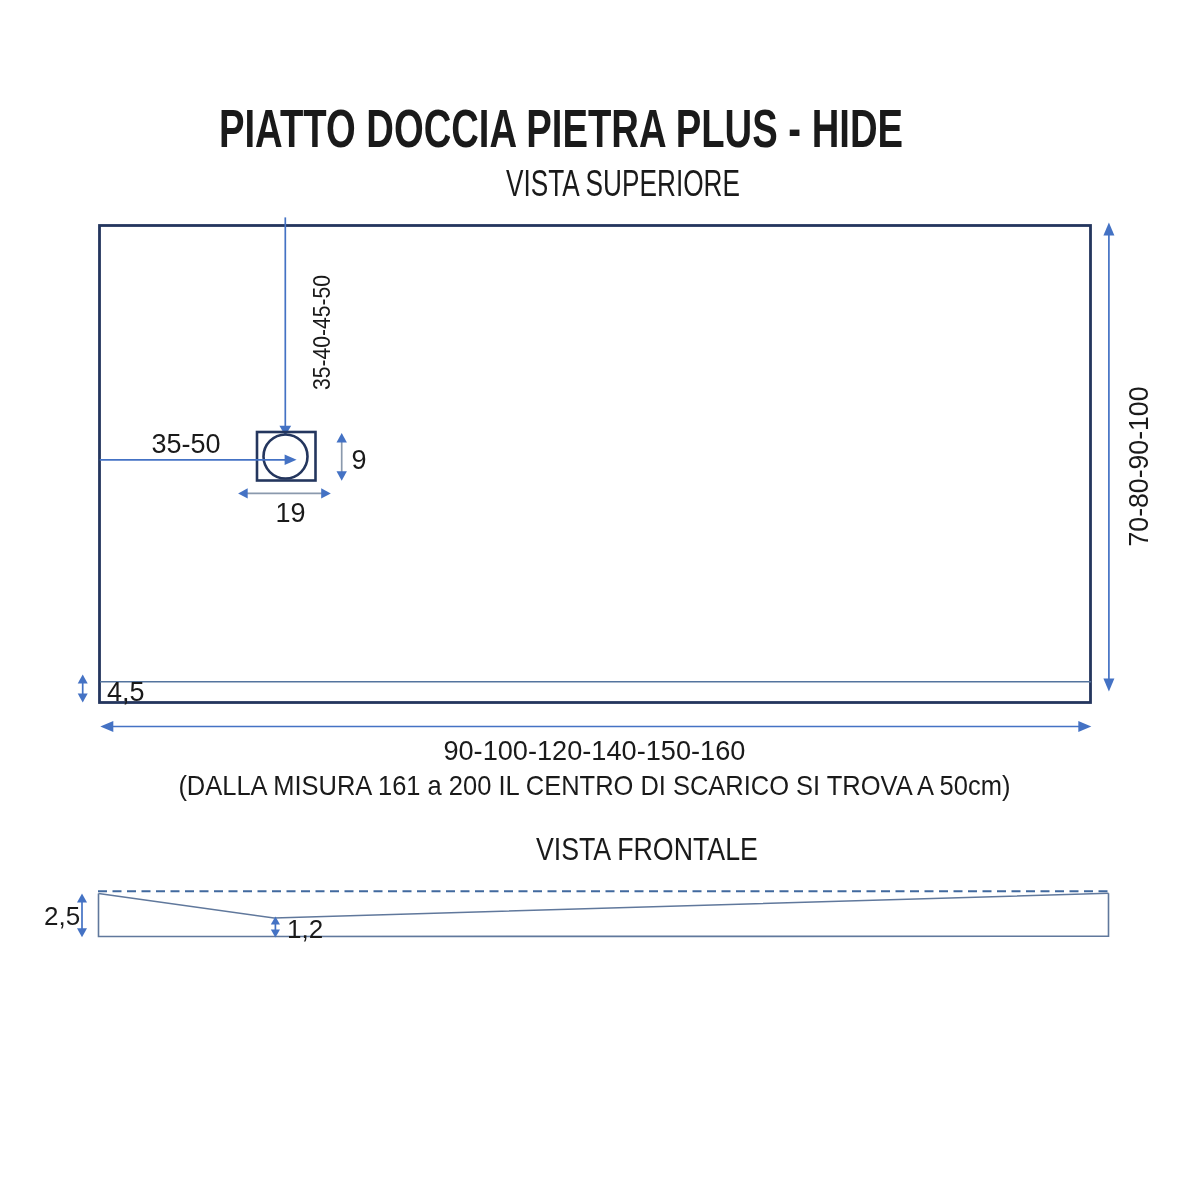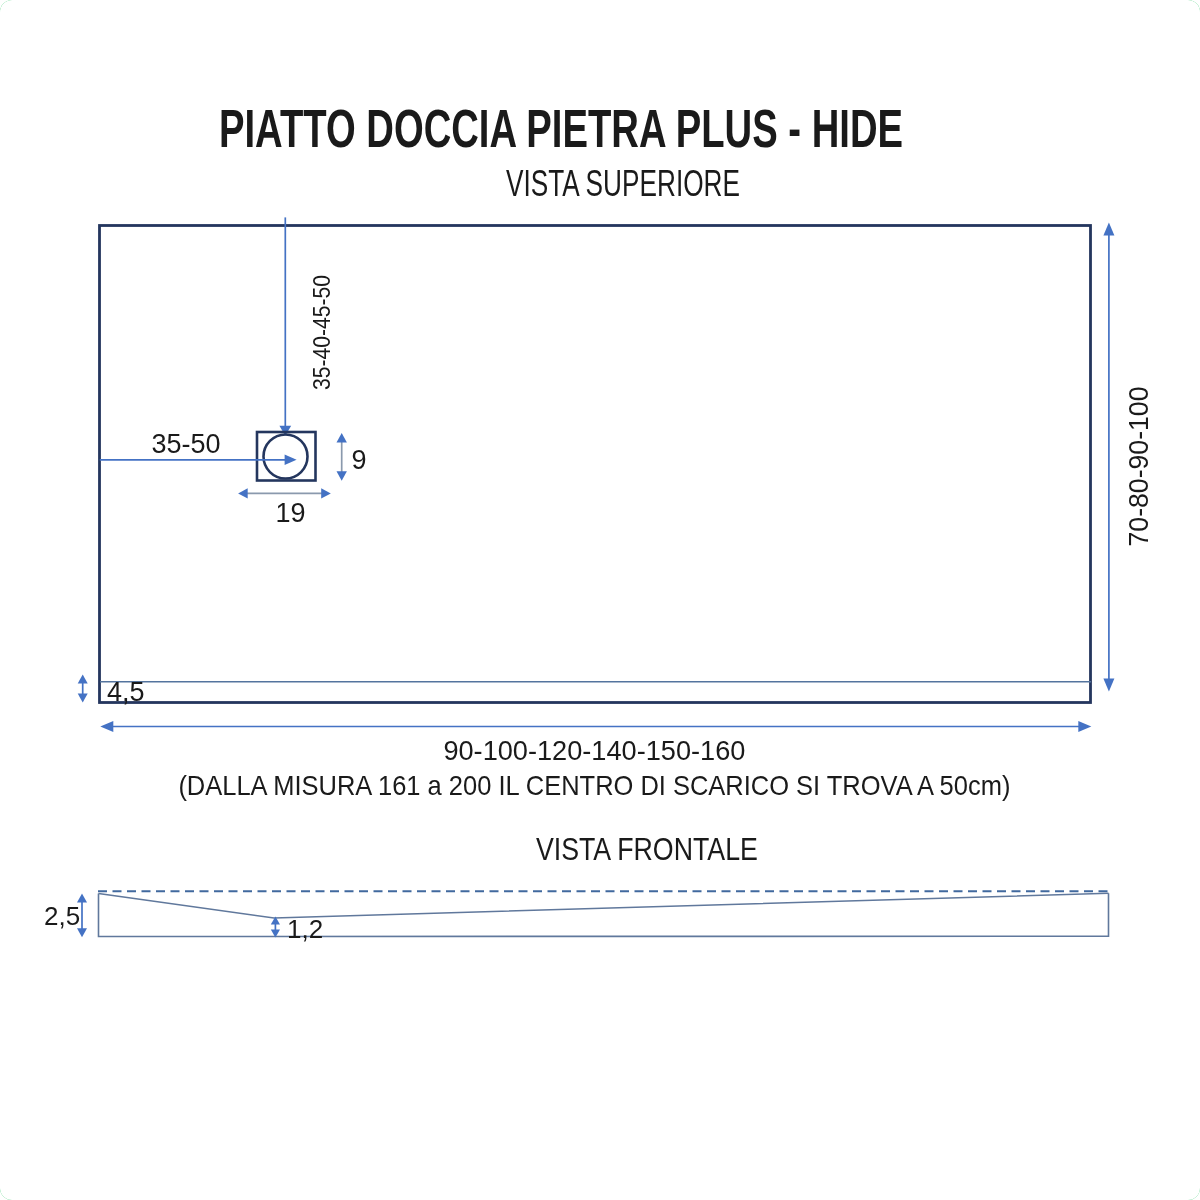--- a/index.html
+++ b/index.html
@@ -1,16 +1,16 @@
 <!DOCTYPE html>
 <html><head>
 <meta charset="utf-8">
 <style>
   html,body{margin:0;padding:0;background:#ffffff;}
-  .stage{position:relative;width:1200px;height:1200px;background:#22c55e;overflow:hidden;border-radius:12px;}
+  .stage{position:relative;width:1200px;height:1200px;background:#22c55e;overflow:hidden;}
   svg text{font-family:"Liberation Sans",sans-serif;fill:#1a1a1a;}
 </style>
 </head>
 <body>
 <div class="stage">
 <svg width="1200" height="1200" viewBox="0 0 1200 1200" xmlns="http://www.w3.org/2000/svg">
 
   <rect x="0" y="0" width="1200" height="1200" fill="#ffffff"></rect>
 
   <text x="561" y="146.5" text-anchor="middle" font-size="54" font-weight="bold" textLength="684" lengthAdjust="spacingAndGlyphs">PIATTO DOCCIA PIETRA PLUS - HIDE</text>

